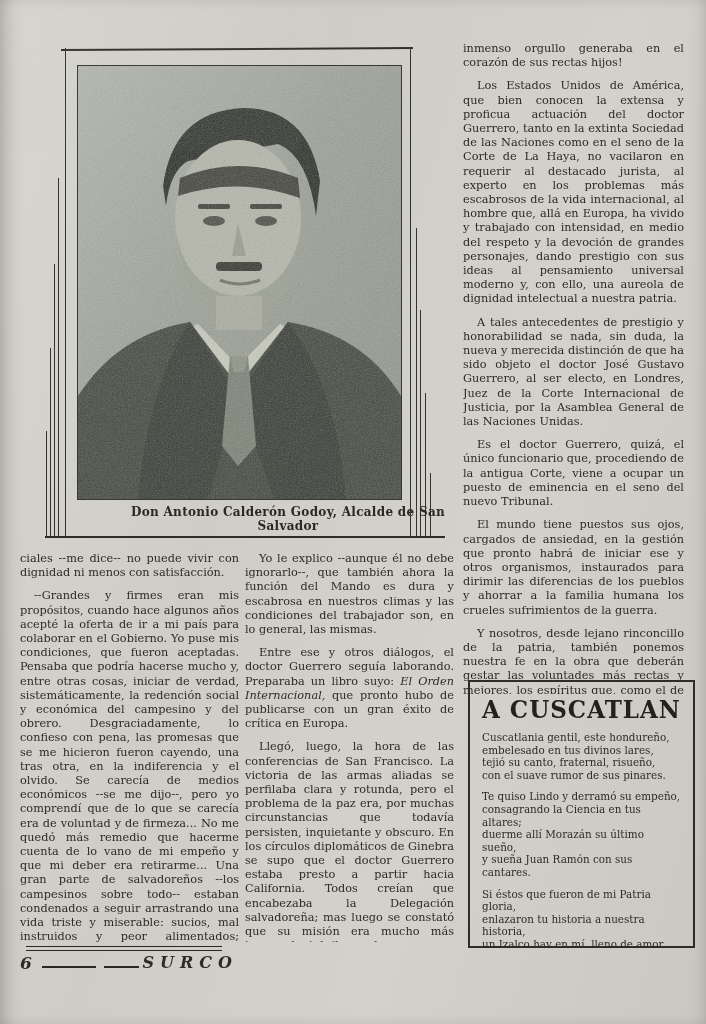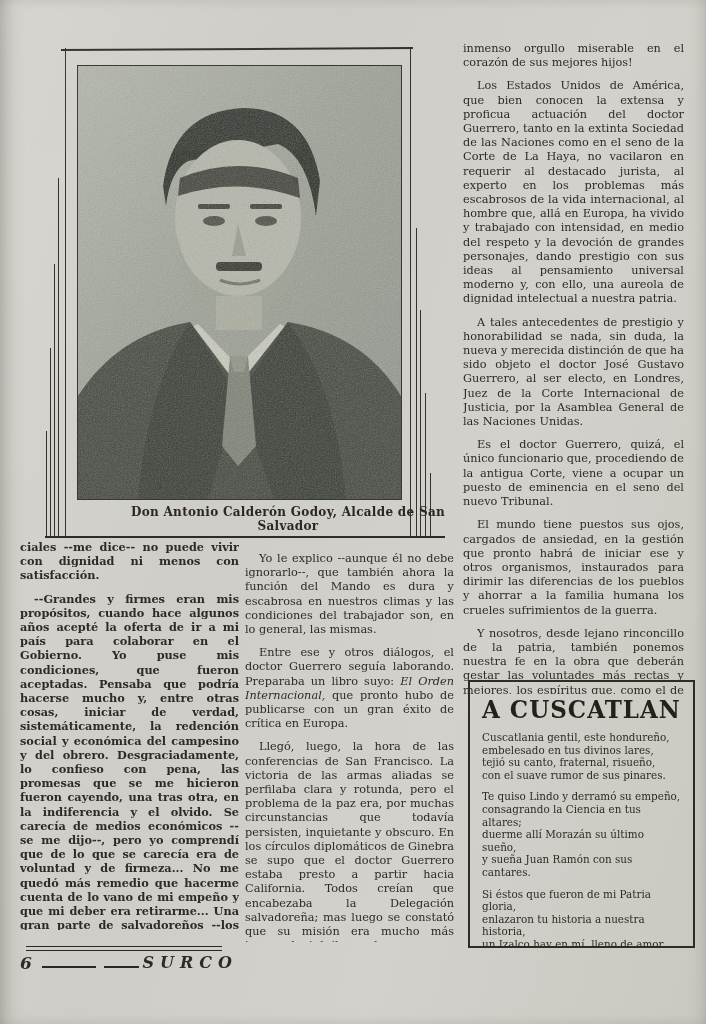--- a/index.html
+++ b/index.html
@@ -24,21 +24,21 @@
          border:1px solid #3a372f;background:#a2a79c;overflow:hidden;}
   .photo svg{display:block;width:100%;height:100%;}
   .caption{position:absolute;left:30px;top:457px;width:330px;text-align:center;
            font-weight:bold;font-size:12px;letter-spacing:.3px;color:#2b2822;margin-left:48px;}
 
   
   .col{position:absolute;text-align:justify;font-size:11.3px;line-height:14.2px;
        color:#2e2b25;overflow:hidden;}
   .col p{margin:0 0 9px;text-indent:14px;}
   .col p.no-indent{text-indent:0;}
-  .col-left{left:20px;top:540px;width:219px;height:390px;font-weight:bold;}
+  .col-left{left:20px;top:552px;width:219px;height:390px;}
   .col-middle{left:245px;top:552px;width:209px;height:390px;}
   .col-right{left:463px;top:42px;width:221px;height:652px;}
 
   
   .poem-box{position:absolute;left:468px;top:680px;width:227px;height:268px;
             border:2px solid #2f2c26;box-sizing:border-box;padding:10px 12px 6px;overflow:hidden;}
   .poem-title{font-weight:bold;font-size:23px;letter-spacing:1px;color:#24211b;
               transform:scaleY(1.08);transform-origin:left top;margin:2px 0 10px;}
   .stanza{white-space:pre-line;font-size:10.4px;line-height:12.6px;margin:0 0 9px;color:#2e2b25;}
 
@@ -126,21 +126,21 @@
 
   </div>
 
   <div class="col col-middle">
     <p>Yo le explico --aunque él no debe ignorarlo--, que también ahora la función del Mando es dura y escabrosa en nuestros climas y las condiciones del trabajador son, en lo general, las mismas.</p>
     <p><span>Entre ese y otros diálogos, el doctor Guerrero seguía laborando. Preparaba un libro suyo: </span><i>El Orden Internacional,</i><span> que pronto hubo de publicarse con un gran éxito de crítica en Europa.</span></p>
     <p>Llegó, luego, la hora de las conferencias de San Francisco. La victoria de las armas aliadas se perfilaba clara y rotunda, pero el problema de la paz era, por muchas circunstancias que todavía persisten, inquietante y obscuro. En los círculos diplomáticos de Ginebra se supo que el doctor Guerrero estaba presto a partir hacia California. Todos creían que encabezaba la Delegación salvadoreña; mas luego se constató que su misión era mucho más trascendental: iba, nada menos, que especialmente invitado por el Gobierno de Washington, no para participar en las deliberaciones de la Conferencia, pero sí para ser consultado y oído en su alta condición de Presidente de la Corte de Justicia Internacional. Un avión especial de la armada norteamericana había sido puesto a disposición de él y de sus secretarios. ¡Cuán grande homenaje se rendía a El Salvador en este acto indirecto, y qué</p>
   </div>
 
   <div class="col col-right">
-    <p class="no-indent">inmenso orgullo miserable en el corazón de sus mejores hijos!</p>
+    <p class="no-indent">inmenso orgullo generaba en el corazón de sus rectas hijos!</p>
     <p>Los Estados Unidos de América, que bien conocen la extensa y proficua actuación del doctor Guerrero, tanto en la extinta Sociedad de las Naciones como en el seno de la Corte de La Haya, no vacilaron en requerir al destacado jurista, al experto en los problemas más escabrosos de la vida internacional, al hombre que, allá en Europa, ha vivido y trabajado con intensidad, en medio del respeto y la devoción de grandes personajes, dando prestigio con sus ideas al pensamiento universal moderno y, con ello, una aureola de dignidad intelectual a nuestra patria.</p>
     <p>A tales antecedentes de prestigio y honorabilidad se nada, sin duda, la nueva y merecida distinción de que ha sido objeto el doctor José Gustavo Guerrero, al ser electo, en Londres, Juez de la Corte Internacional de Justicia, por la Asamblea General de las Naciones Unidas.</p>
     <p>Es el doctor Guerrero, quizá, el único funcionario que, procediendo de la antigua Corte, viene a ocupar un puesto de eminencia en el seno del nuevo Tribunal.</p>
     <p>El mundo tiene puestos sus ojos, cargados de ansiedad, en la gestión que pronto habrá de iniciar ese y otros organismos, instaurados para dirimir las diferencias de los pueblos y ahorrar a la familia humana los crueles sufrimientos de la guerra.</p>
     <p>Y nosotros, desde lejano rinconcillo de la patria, también ponemos nuestra fe en la obra que deberán gestar las voluntades más rectas y mejores, los espíritus que, como el de José Gustavo Guerrero, saben darse en plenitud --con sentido universal y humano-- a las causas de ordenación y paz, de respeto y de justicia, en que habrá de sustentarse, mañana, la vida civilizada de los hombres.</p>
   </div>
 
   <div class="poem-box">
     <div class="poem-title">A CUSCATLAN</div>
     <div class="stanza">Cuscatlania gentil, este hondureño,

